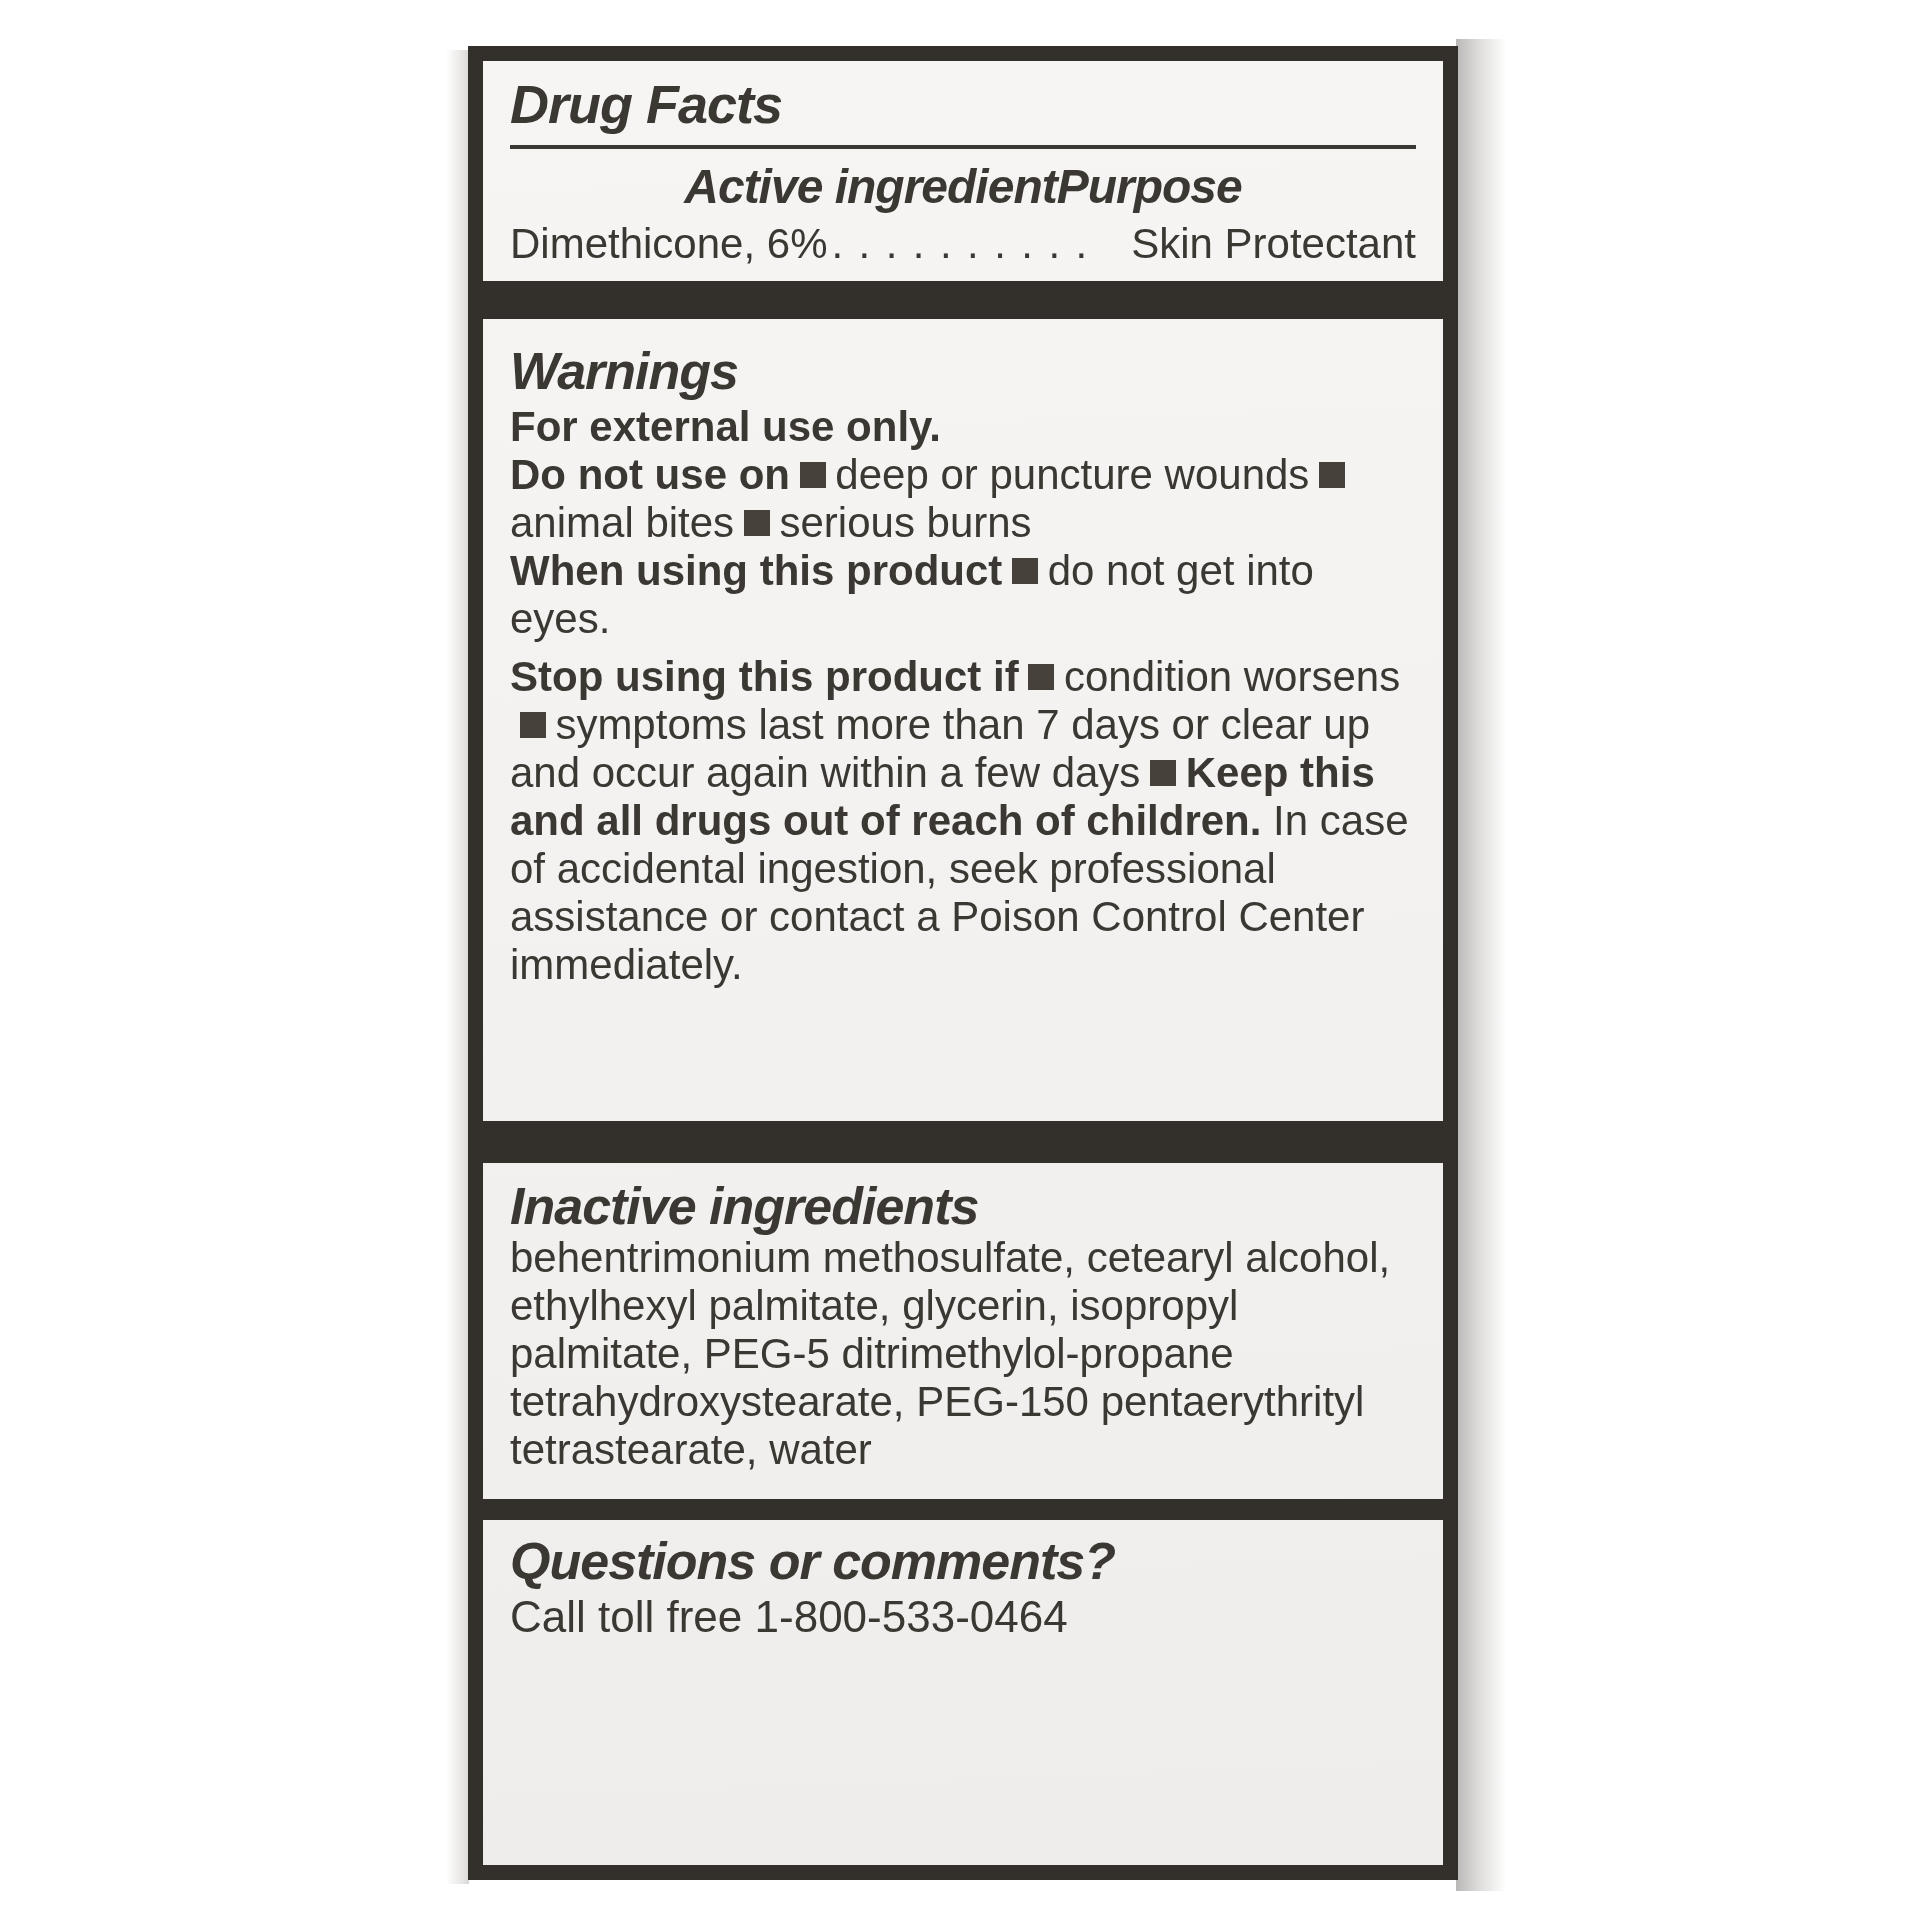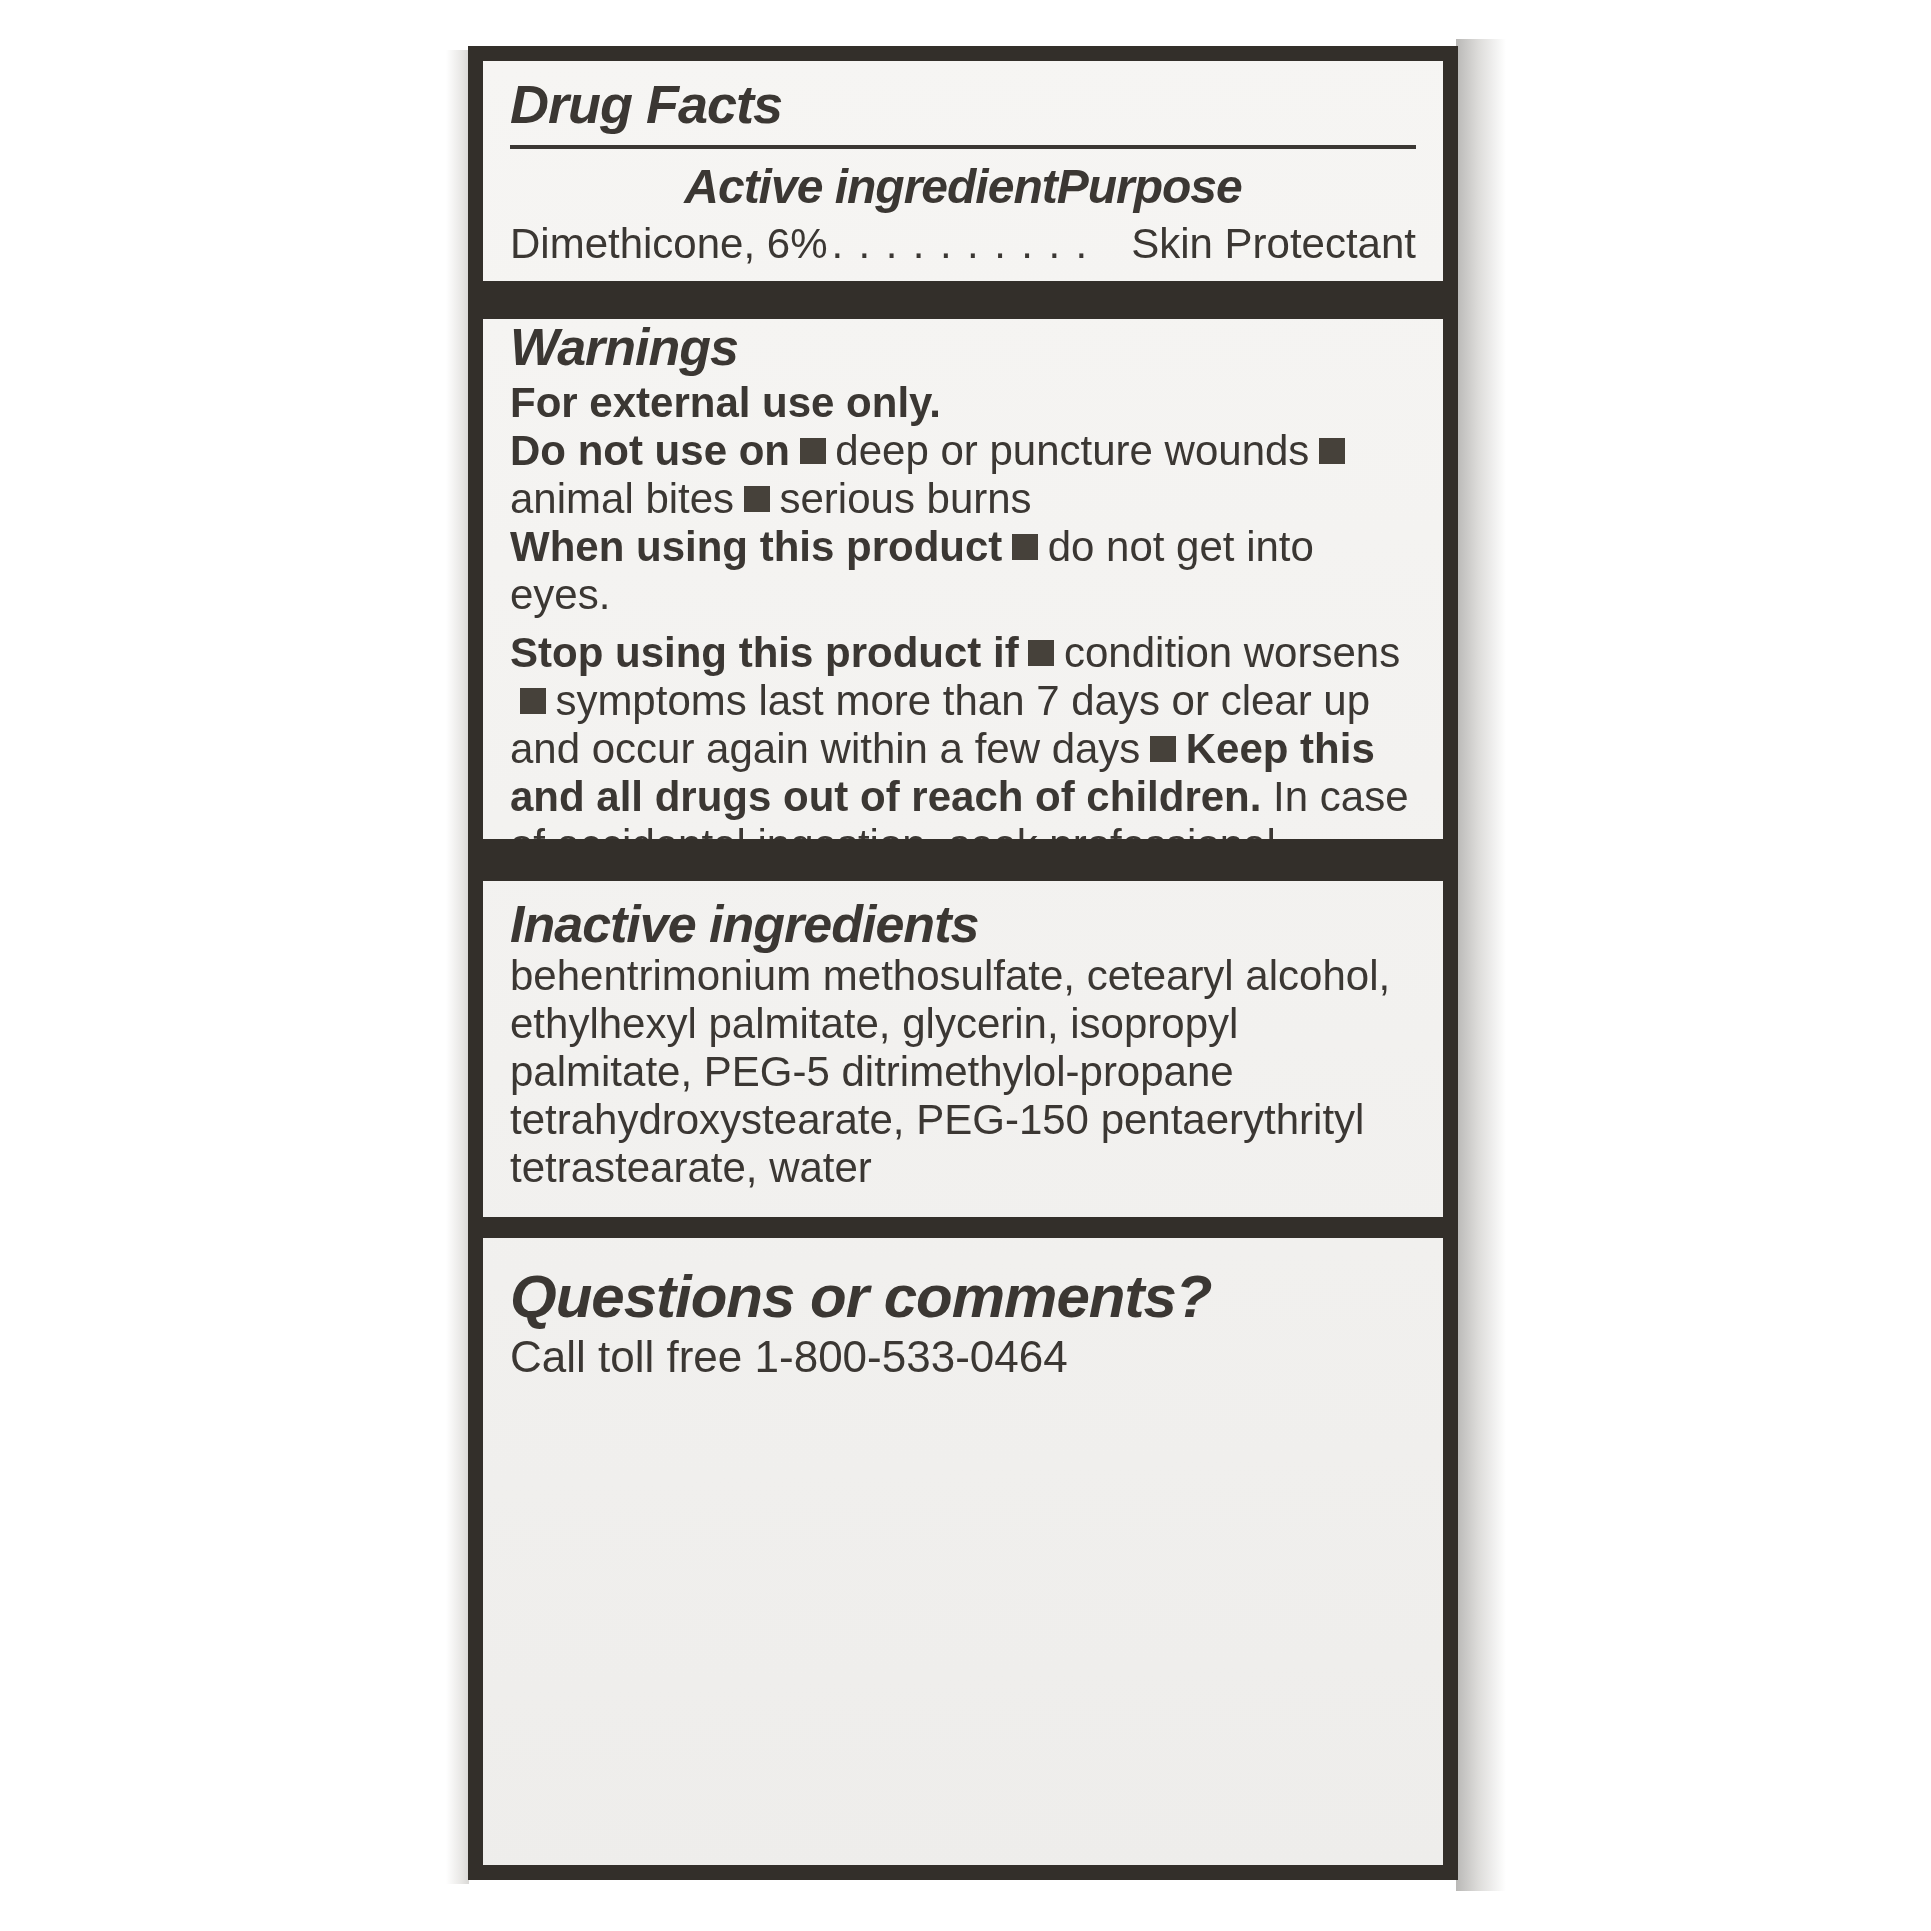--- a/index.html
+++ b/index.html
@@ -38,39 +38,39 @@
   .dots{flex:1;overflow:hidden;white-space:nowrap;padding:0 3.9px;letter-spacing:1.9px;}
 
   
   .body-txt{font-size:42px;line-height:48px;}
   .b{font-weight:bold;}
   .h2{font-size:52px;font-weight:bold;font-style:italic;letter-spacing:-1px;}
 
   .sec-uses{height:172px;flex:none;padding-top:15.4px;}
   .sec-uses .h2{margin-right:13.5px;}
 
-  .sec-warn{height:520px;flex:none;padding-top:4px;}
+  .sec-warn{height:802px;flex:none;padding-top:28px;}
   .sec-warn .h2{display:block;margin-bottom:7.7px;}
   .sec-warn p{margin:0;}
   .sec-warn p.gap{margin-top:9.7px;}
 
   .sq{
     display:inline-block;width:26px;height:26px;background:#46413a;
     margin:0 9.7px;vertical-align:1px;
   }
 
   .sec-dir{height:93px;flex:none;display:flex;align-items:center;}
   .sec-dir .h2{margin-right:19.3px;}
 
   .sec-inact{height:336px;flex:none;padding-top:19px;}
   .sec-inact .h2{display:block;margin-bottom:3.9px;}
   .sec-inact p{margin:0;}
 
   .sec-q{height:145px;flex:none;padding-top:13.5px;}
-  .q-h{font-size:60px;font-weight:bold;font-style:italic;letter-spacing:-1px;line-height:1.05;margin-top:13px;}
+  .q-h{font-size:52px;font-weight:bold;font-style:italic;letter-spacing:-1px;line-height:1.05;}
   .q-call{font-size:44px;line-height:1.15;margin-top:3.9px;}
 </style>
 </head>
 <body>
 
 <div class="shade-right"></div>
 <div class="shade-left"></div>
 
 <div class="label">
 

